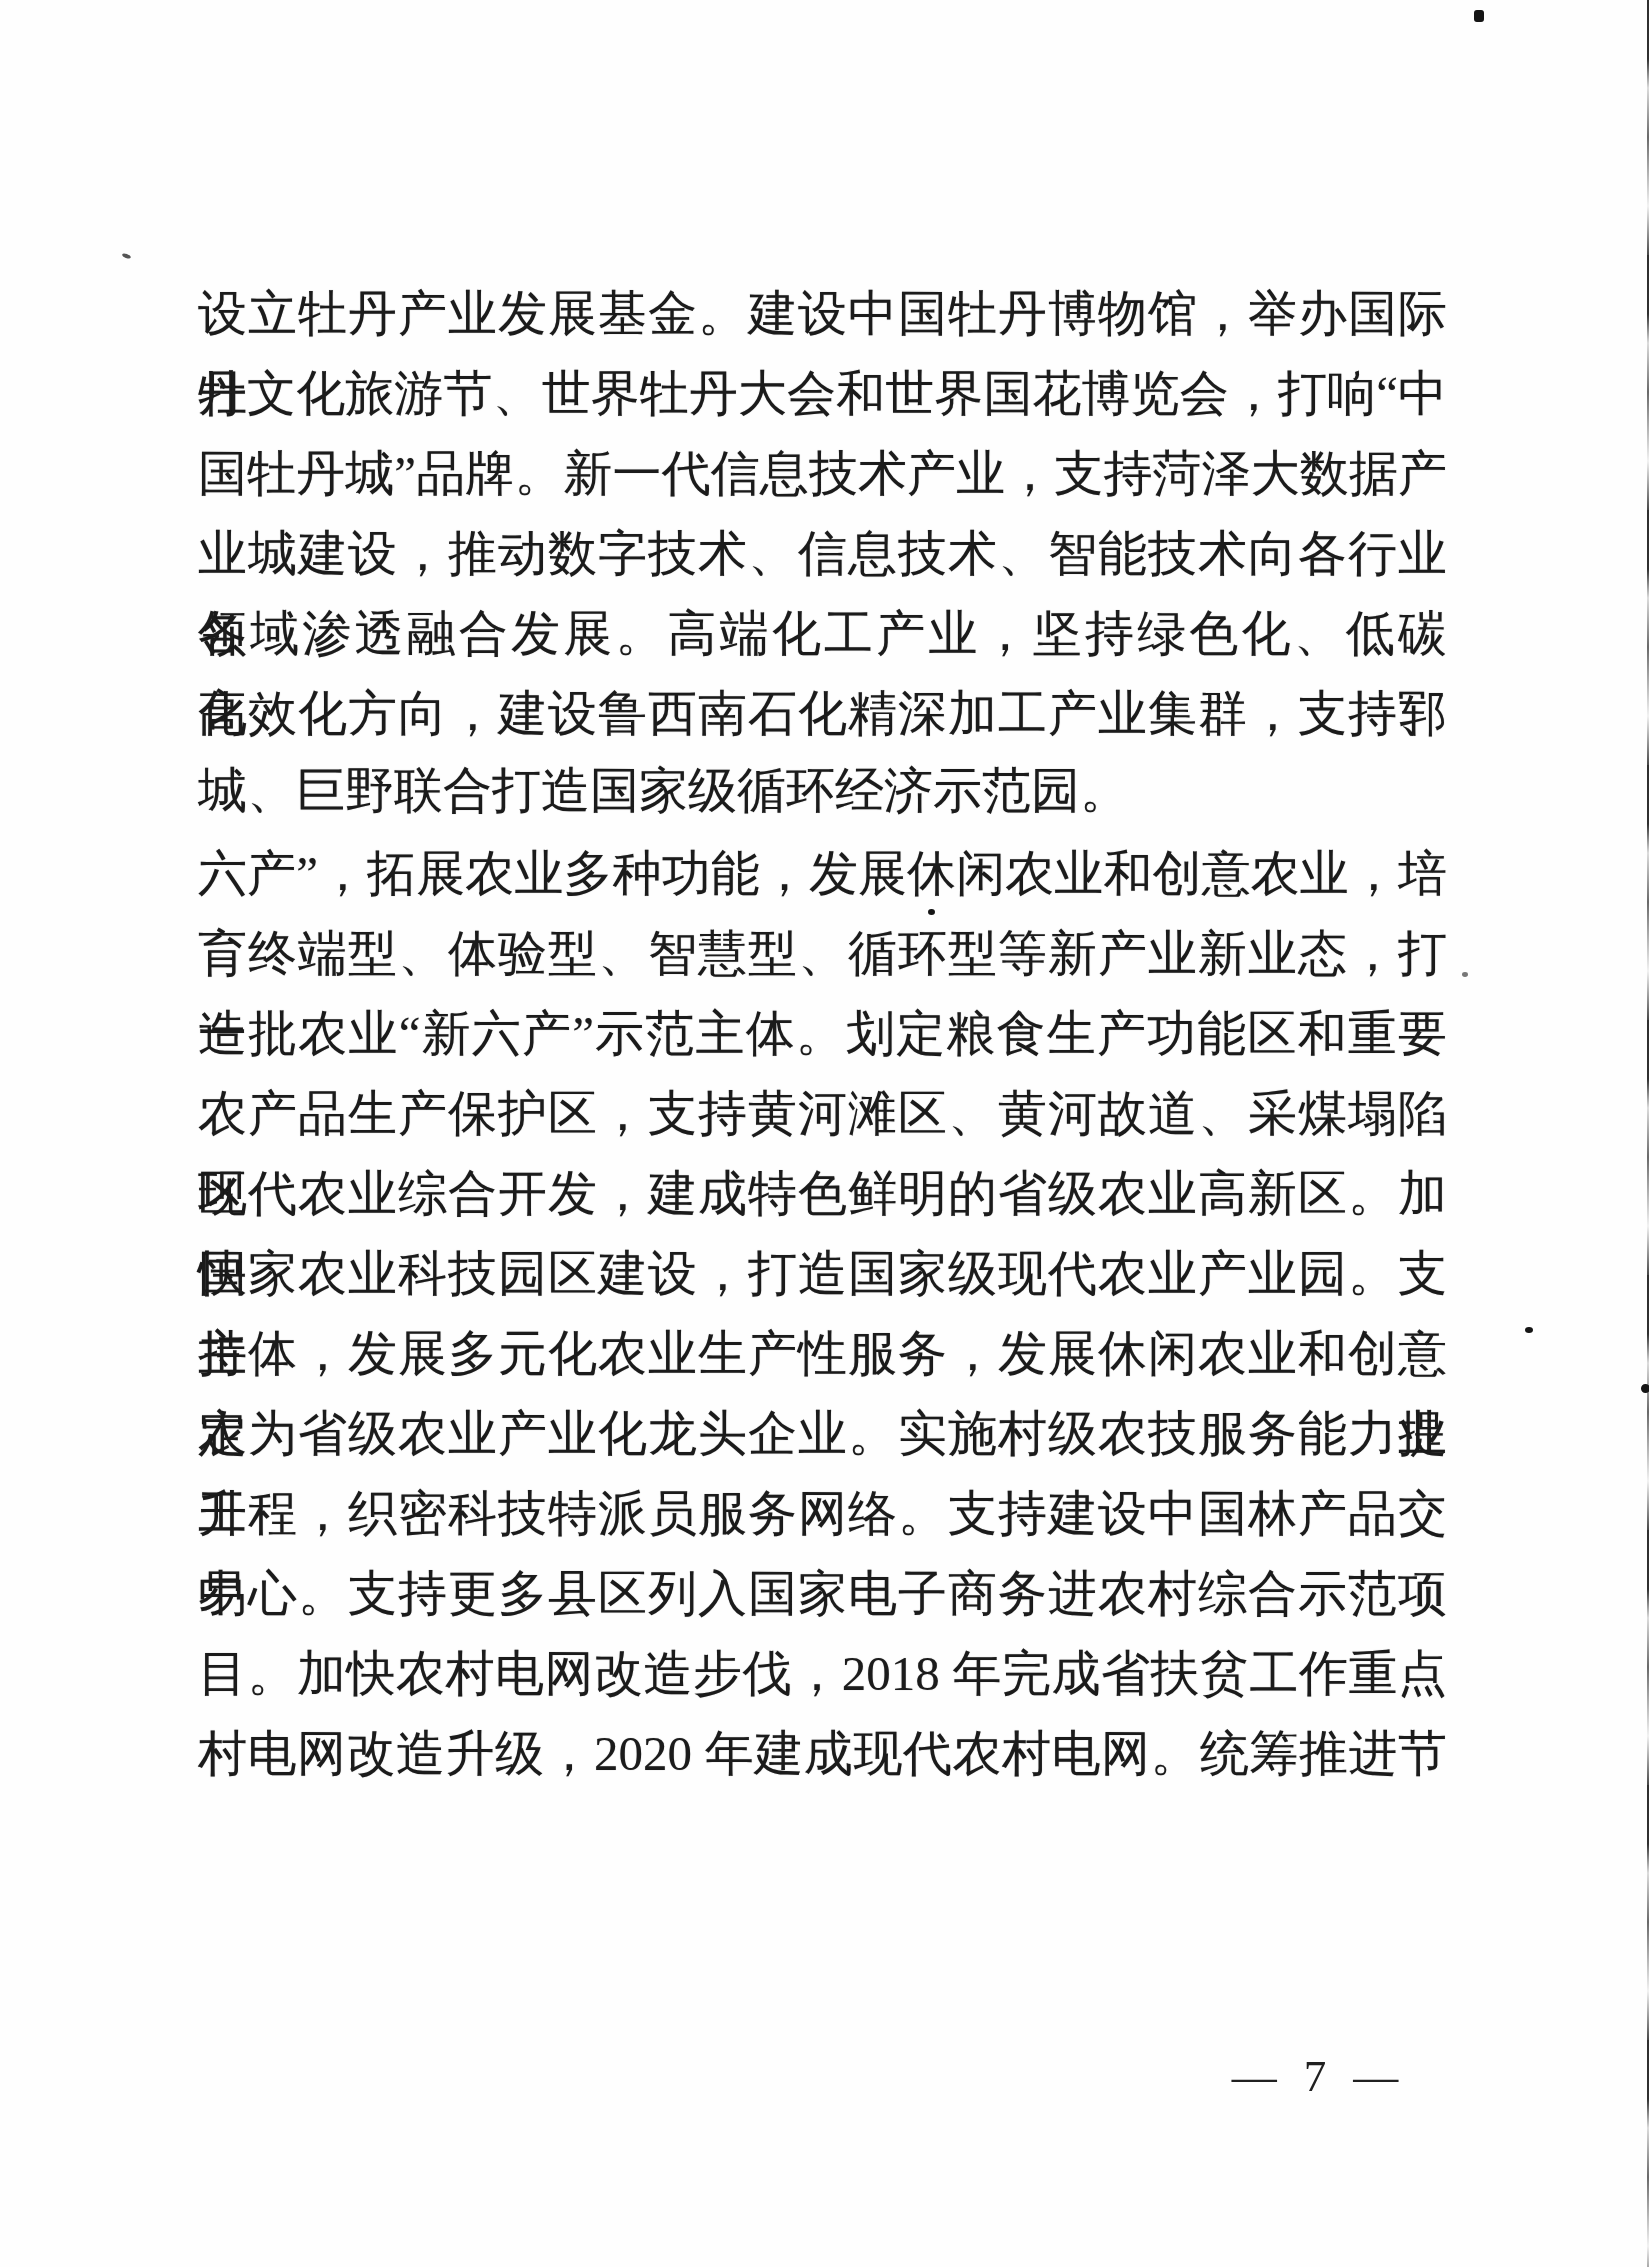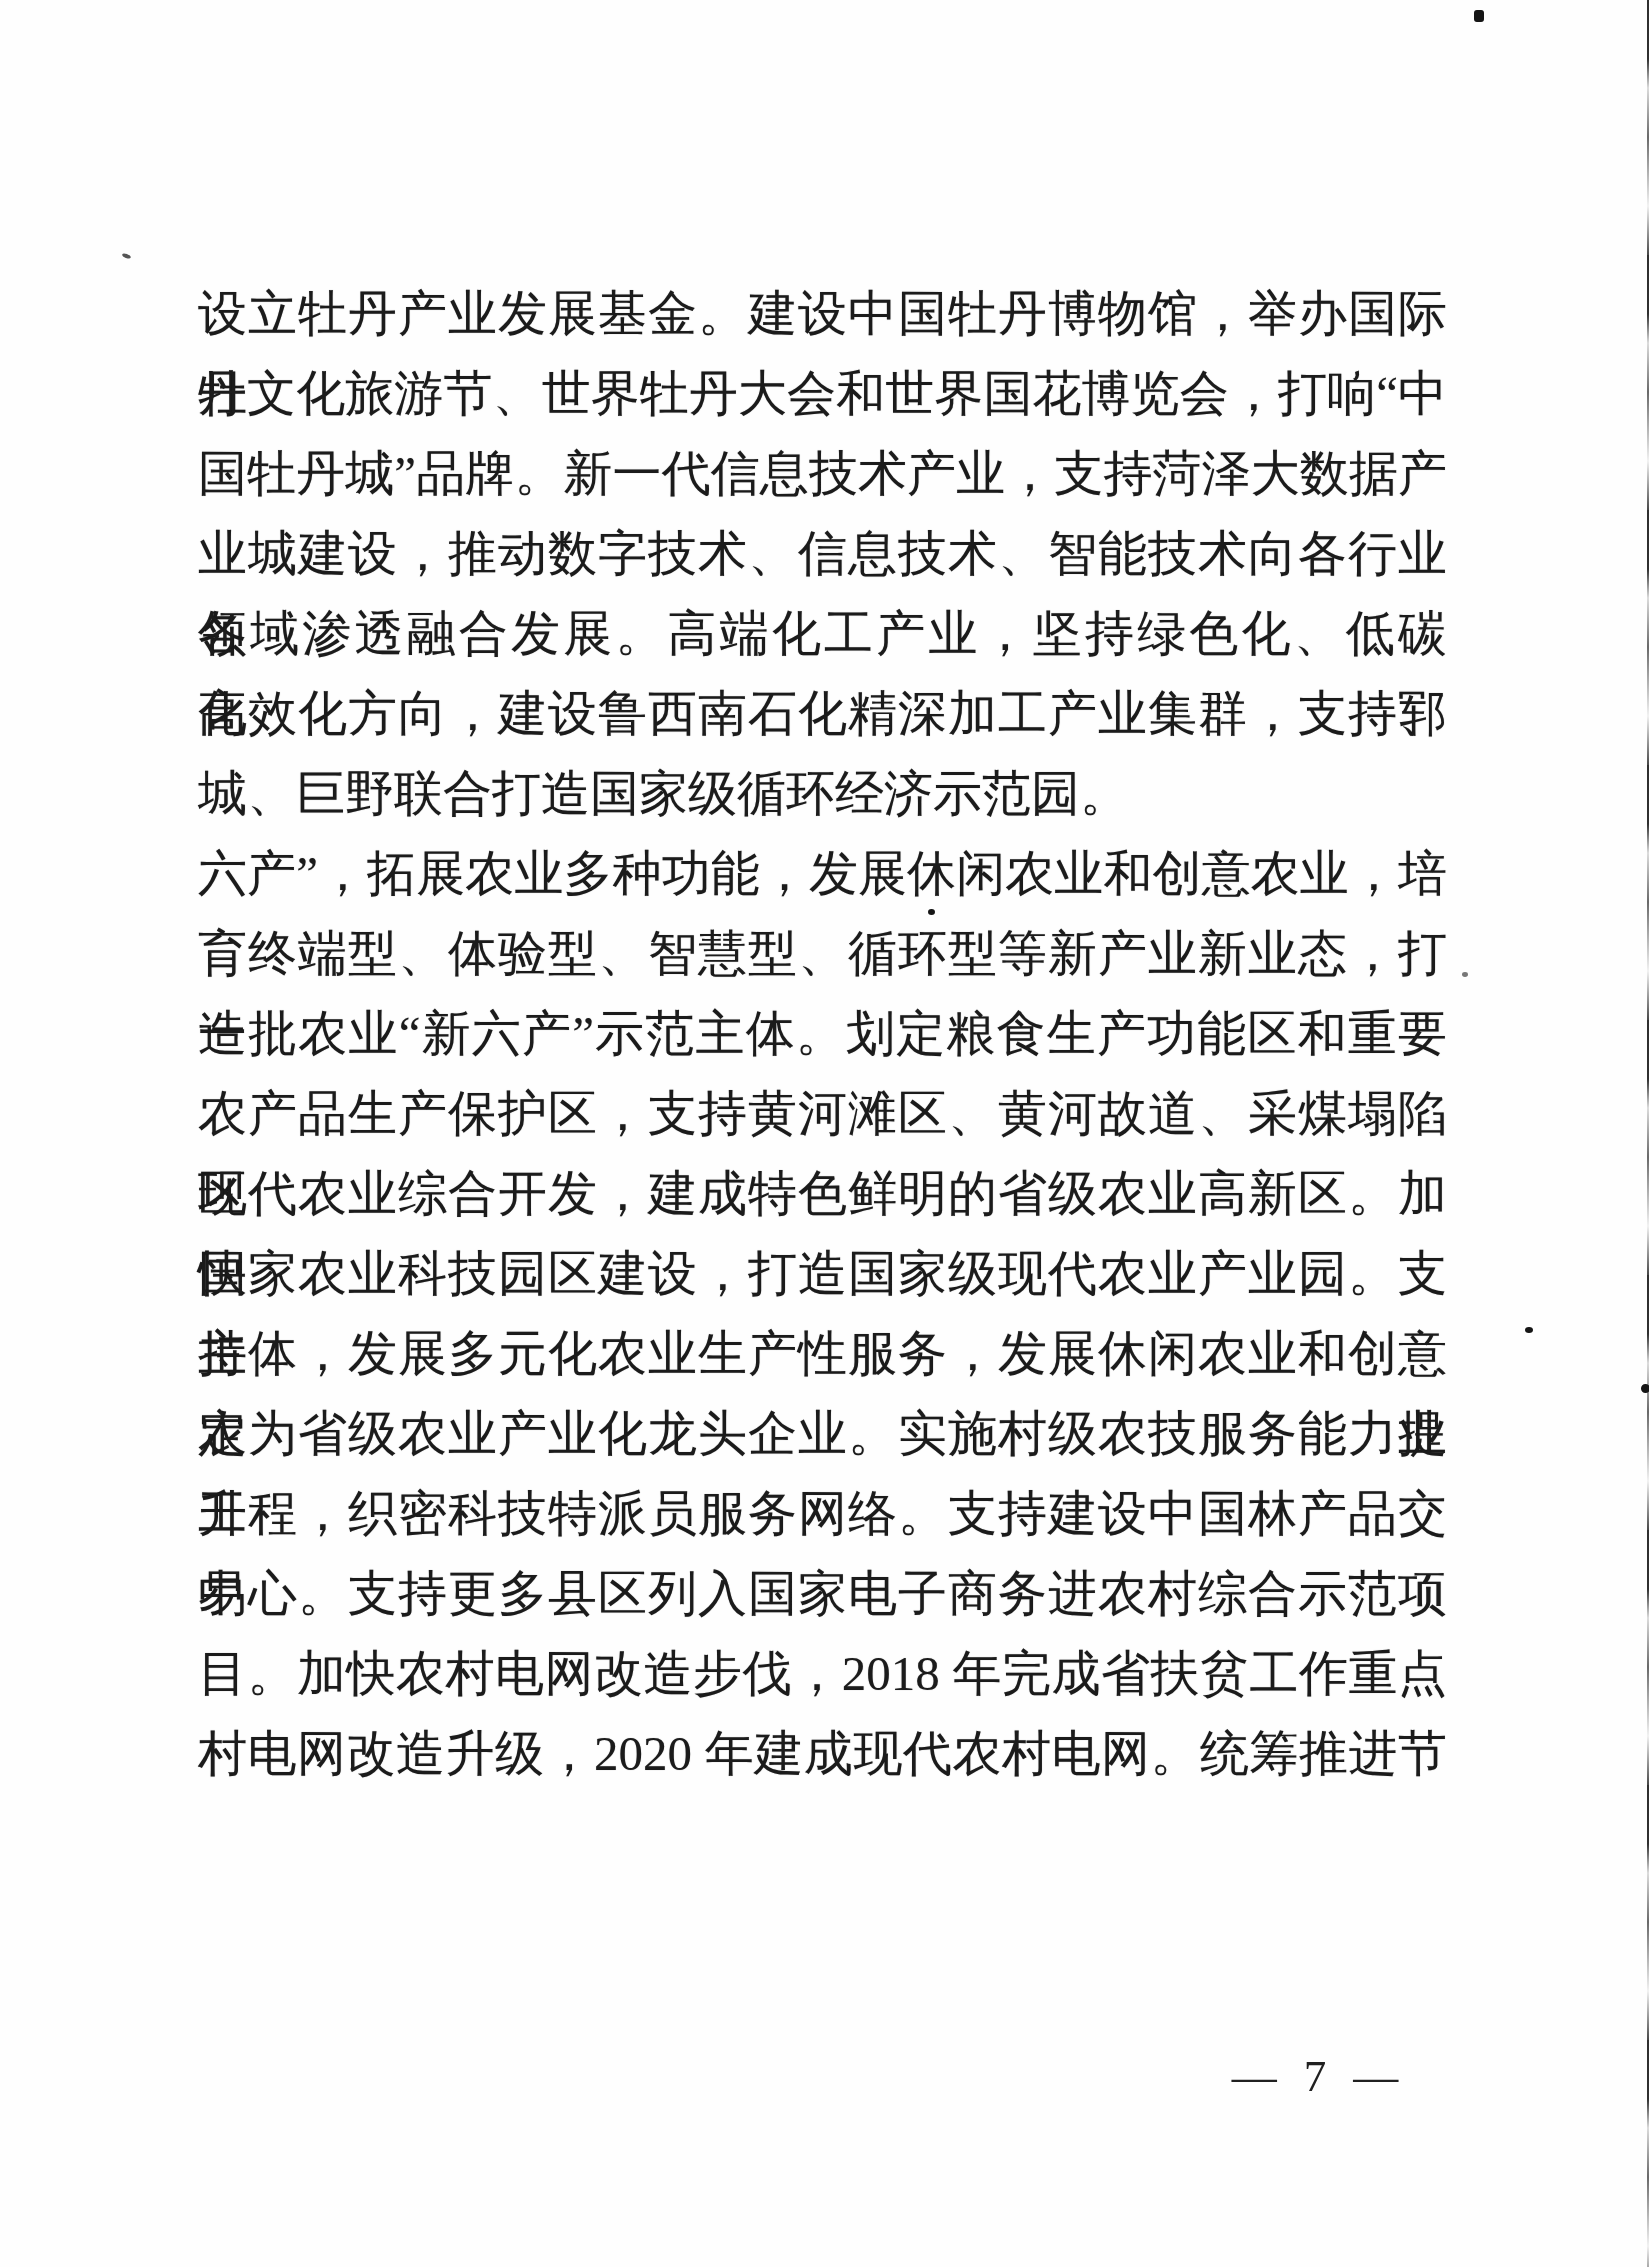--- a/index.html
+++ b/index.html
@@ -28,20 +28,21 @@
     line-height: 80px;
     font-size: 49px;
     text-align: justify;
     text-align-last: justify;
     text-justify: inter-character;
     text-shadow: 0 0 1px rgba(0,0,0,0.35);
   }
   .line.short {
     text-align: left;
     text-align-last: left;
+    font-family: Liberation Mono, monospace;
   }
   .heading-line {
     text-indent: 98px;
   }
   .heading-line .bold {
     font-weight: bold;
     text-shadow: 0 0 1px rgba(0,0,0,0.55);
   }
   .footer {
     position: absolute;

